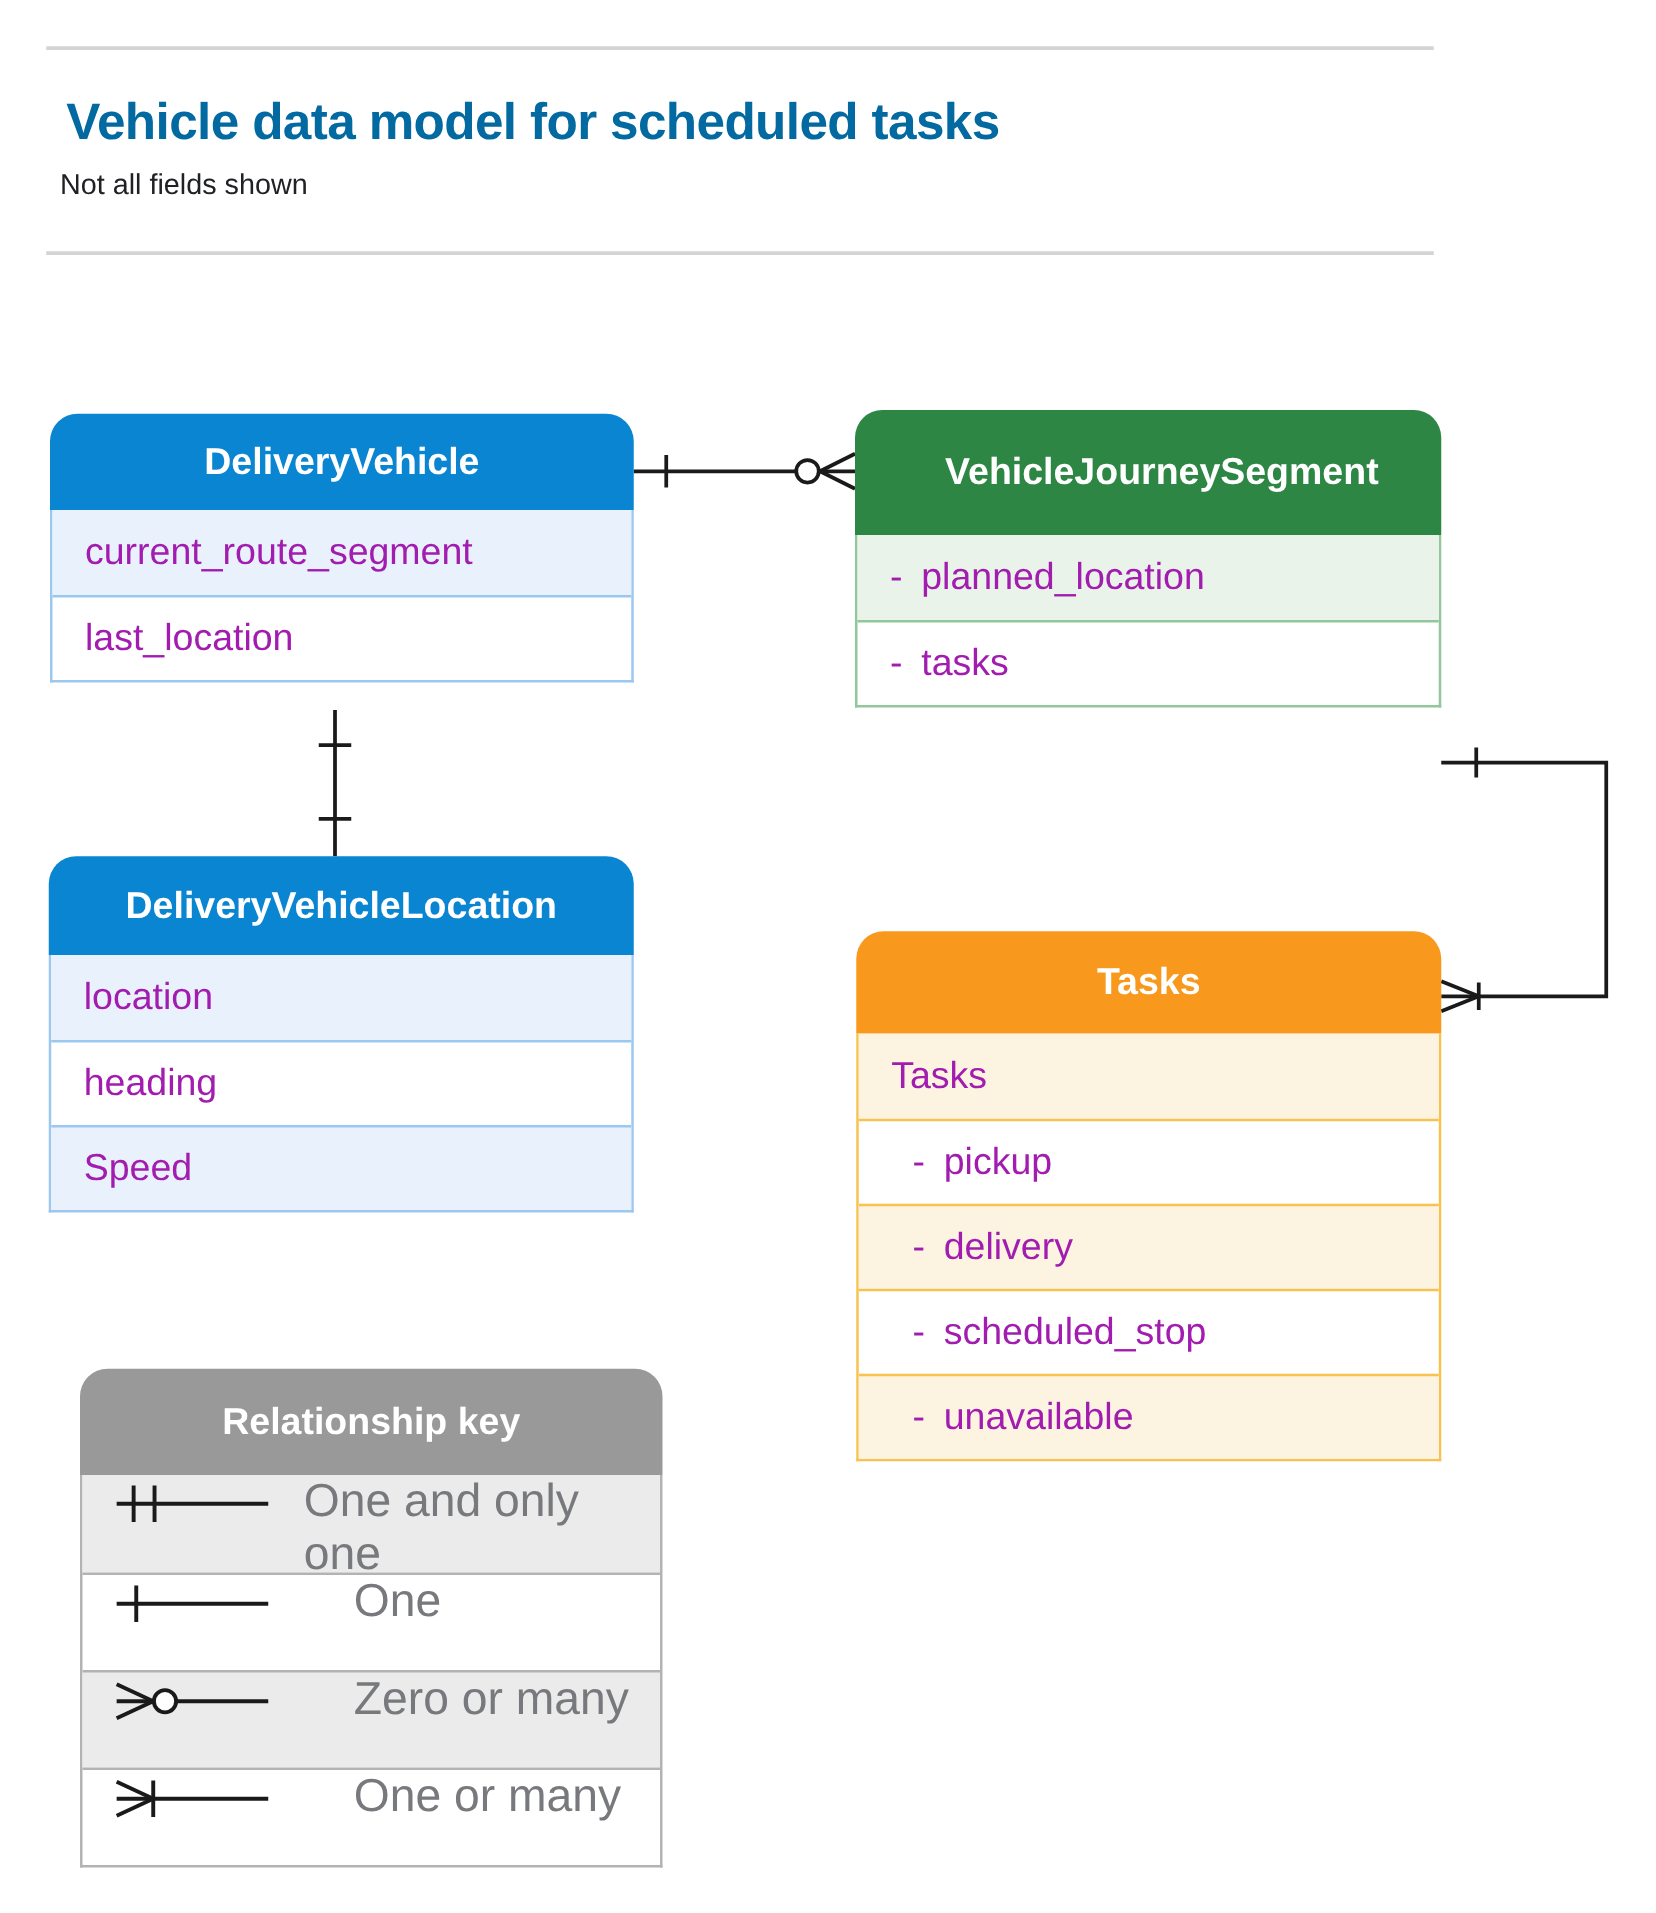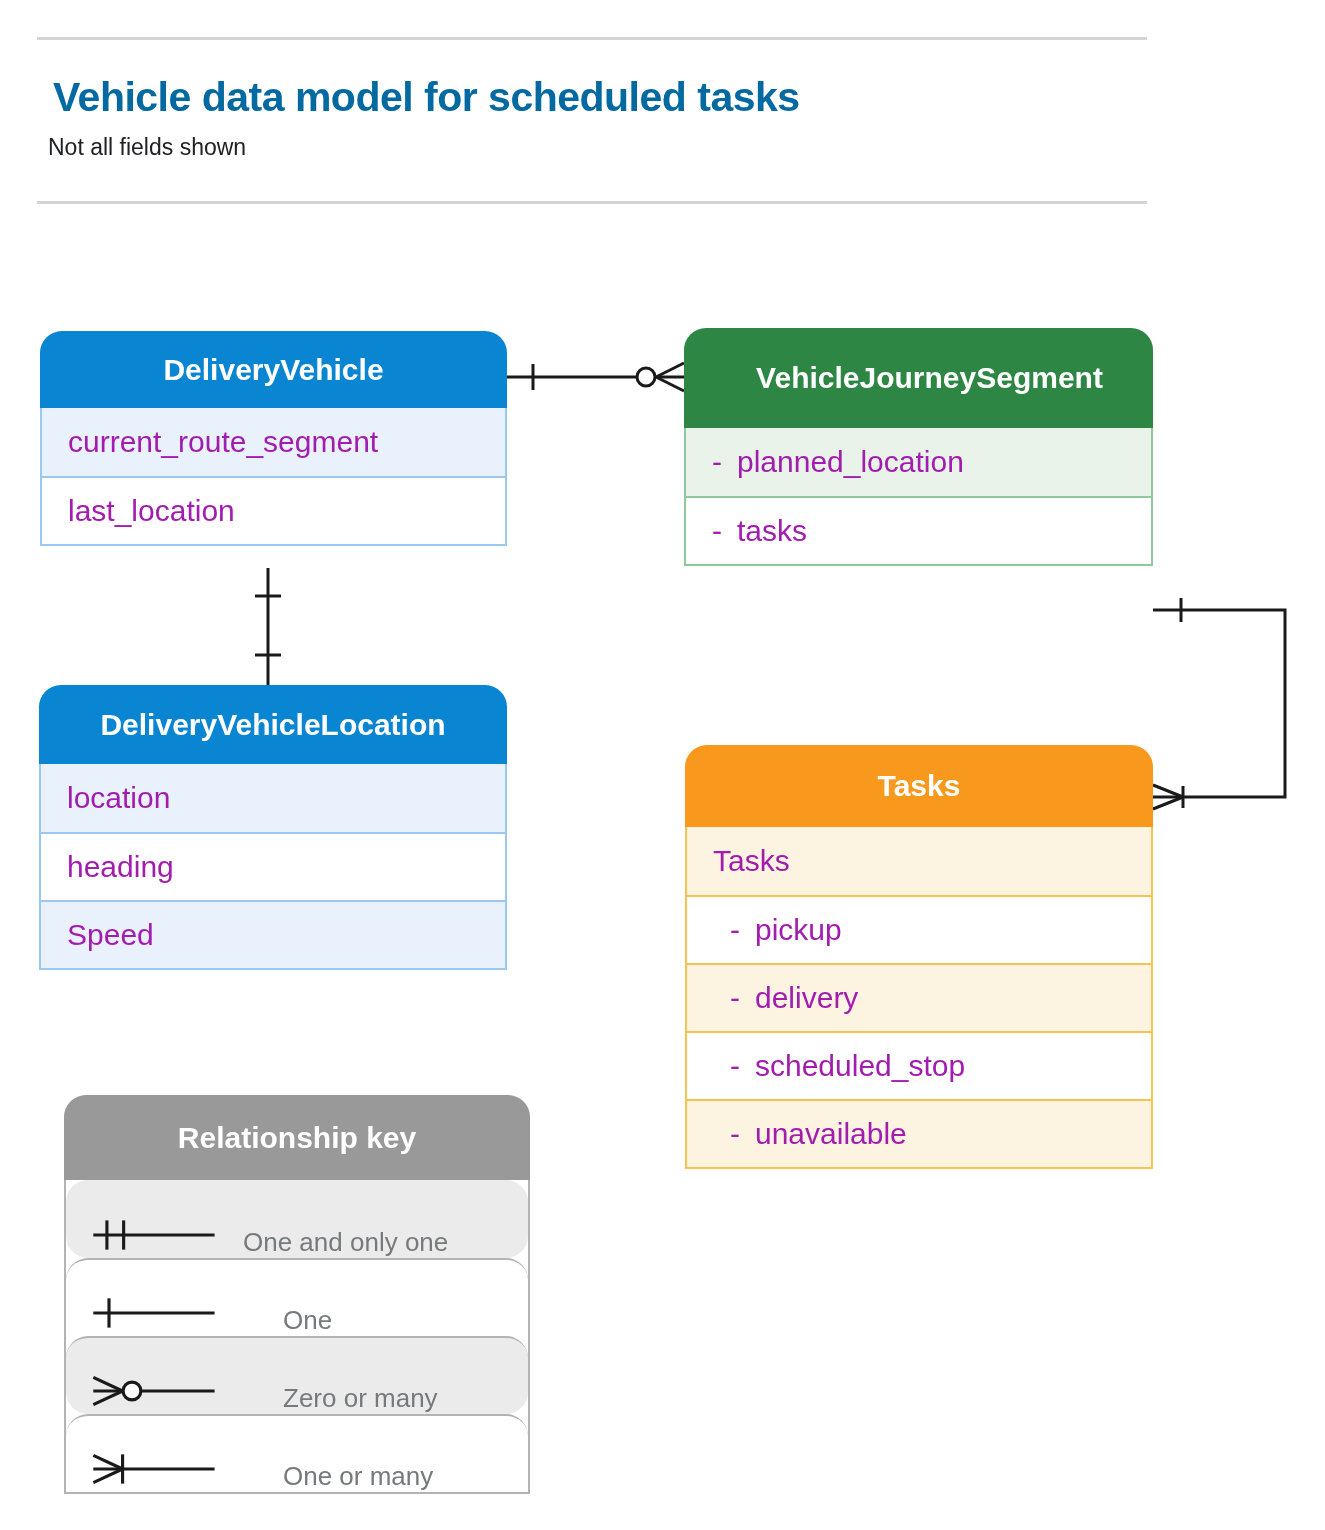--- a/index.html
+++ b/index.html
@@ -30,22 +30,22 @@
   .row .prefix{margin-right:15px;}
   .row.indent{padding-left:43px;}
 
   .pos-dv{left:40px;top:331px;width:467px;}   .pos-dv .ehead{height:77px;}
   .pos-vjs{left:684px;top:328px;width:469px;} .pos-vjs .ehead{height:100px;padding-left:22px;}
   .pos-dvl{left:39px;top:685px;width:468px;}  .pos-dvl .ehead{height:79px;}
   .pos-tasks{left:685px;top:745px;width:468px;} .pos-tasks .ehead{height:82px;}
   .pos-key{left:40px;top:1095px;width:466px;margin-left:24px;}  .pos-key .ehead{height:85px;}
 
   
-  .krow{height:78px;box-sizing:border-box;display:flex;align-items:flex-end;
-        padding-left:25px;font-size:26px;color:#77797c;border-radius:22px;}
+  .krow{height:78px;box-sizing:border-box;display:flex;align-items:flex-start;
+        padding-left:25px;font-size:37px;color:#77797c;}
   .krow + .krow{border-top:2px solid var(--border);gap:40px;}
   .krow:nth-child(odd){background:var(--tint);}
   .krow svg{width:128px;height:46px;flex:0 0 auto;}
   .krow svg line,.krow svg path{stroke:#1a1a1a;stroke-width:3;fill:none;}
   .krow svg circle{stroke:#1a1a1a;stroke-width:3;fill:#ffffff;}
   .krow .klabel{margin-left:24px;}
 </style>
 </head>
 <body>
 

